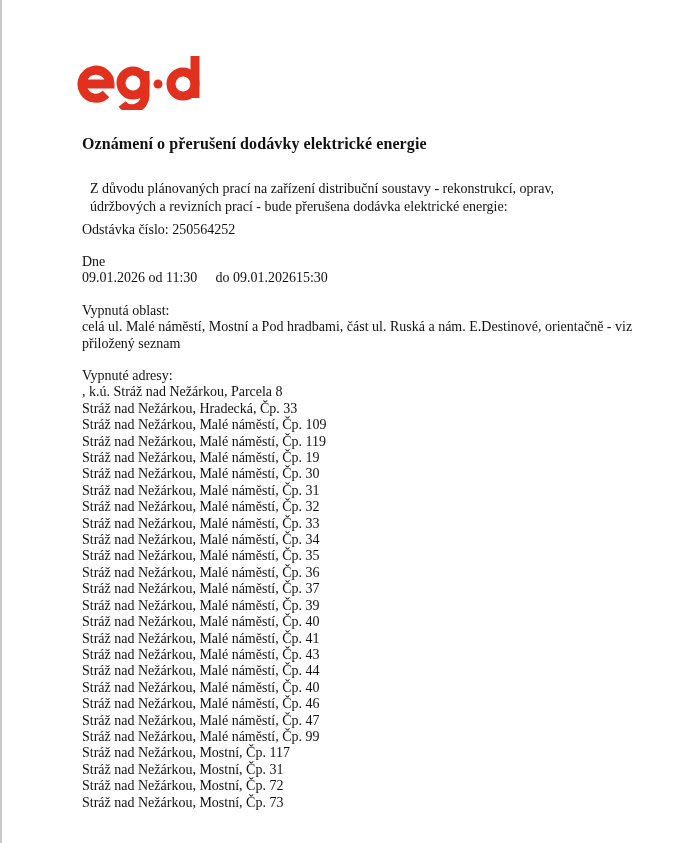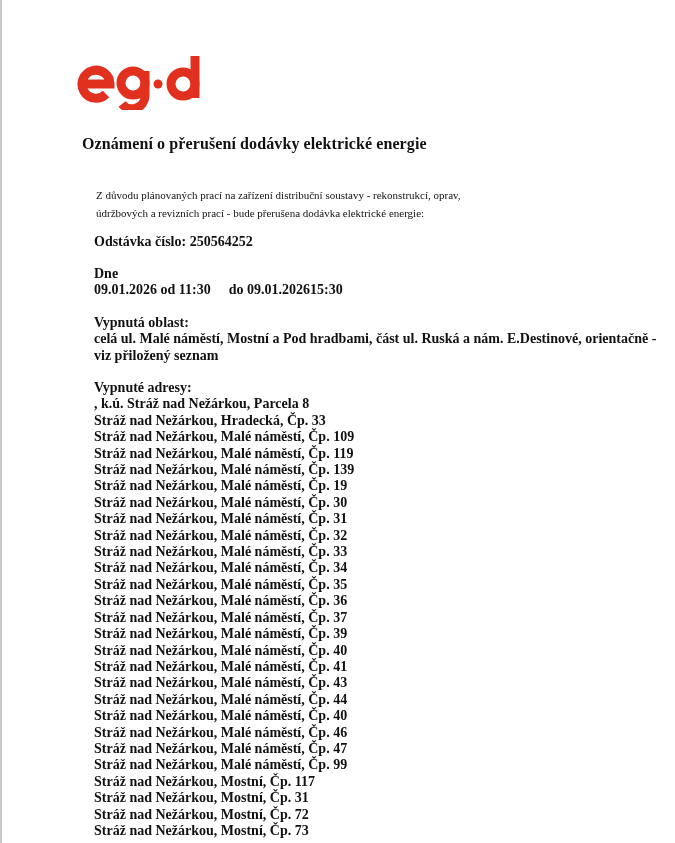--- a/index.html
+++ b/index.html
@@ -39,31 +39,31 @@
       font-size: 16px;
       font-weight: bold;
       letter-spacing: 0.1px;
       white-space: nowrap;
     }
     .intro {
       position: absolute;
       top: 172px;
       left: 0;
       width: 470px;
-      font-size: 11px;
+      font-size: 14px;
       line-height: 18px;
-      margin: 14px;
+      margin: 8px;
     }
     .block {
       position: absolute;
       left: 0;
       font-size: 14px;
       line-height: 16.4px;
-      font-weight: bold;
-      margin: 12px;
+      font-weight: normal;
+      margin: 0;
     }
     .outage-number { top: 222px; }
     .dates { top: 254px; }
     .dates .range span { display: inline-block; }
     .dates .range .gap { width: 18px; }
     .area { top: 303px; width: 580px; }
     .addresses { top: 368px; }
     .addresses ul { list-style: none; margin: 0; padding: 0; }
     .addresses li { white-space: nowrap; }
   </style>
@@ -113,21 +113,20 @@
     <div>celá ul. Malé náměstí, Mostní a Pod hradbami, část ul. Ruská a nám. E.Destinové, orientačně - viz přiložený seznam</div>
   </div>
 
   <div class="block addresses">
     <div>Vypnuté adresy:</div>
     <ul>
       <li>, k.ú. Stráž nad Nežárkou, Parcela 8</li>
       <li>Stráž nad Nežárkou, Hradecká, Čp. 33</li>
       <li>Stráž nad Nežárkou, Malé náměstí, Čp. 109</li>
       <li>Stráž nad Nežárkou, Malé náměstí, Čp. 119</li>
-      <li>Stráž nad Nežárkou, Malé náměstí, Čp. 139</li>
       <li>Stráž nad Nežárkou, Malé náměstí, Čp. 19</li>
       <li>Stráž nad Nežárkou, Malé náměstí, Čp. 30</li>
       <li>Stráž nad Nežárkou, Malé náměstí, Čp. 31</li>
       <li>Stráž nad Nežárkou, Malé náměstí, Čp. 32</li>
       <li>Stráž nad Nežárkou, Malé náměstí, Čp. 33</li>
       <li>Stráž nad Nežárkou, Malé náměstí, Čp. 34</li>
       <li>Stráž nad Nežárkou, Malé náměstí, Čp. 35</li>
       <li>Stráž nad Nežárkou, Malé náměstí, Čp. 36</li>
       <li>Stráž nad Nežárkou, Malé náměstí, Čp. 37</li>
       <li>Stráž nad Nežárkou, Malé náměstí, Čp. 39</li>

